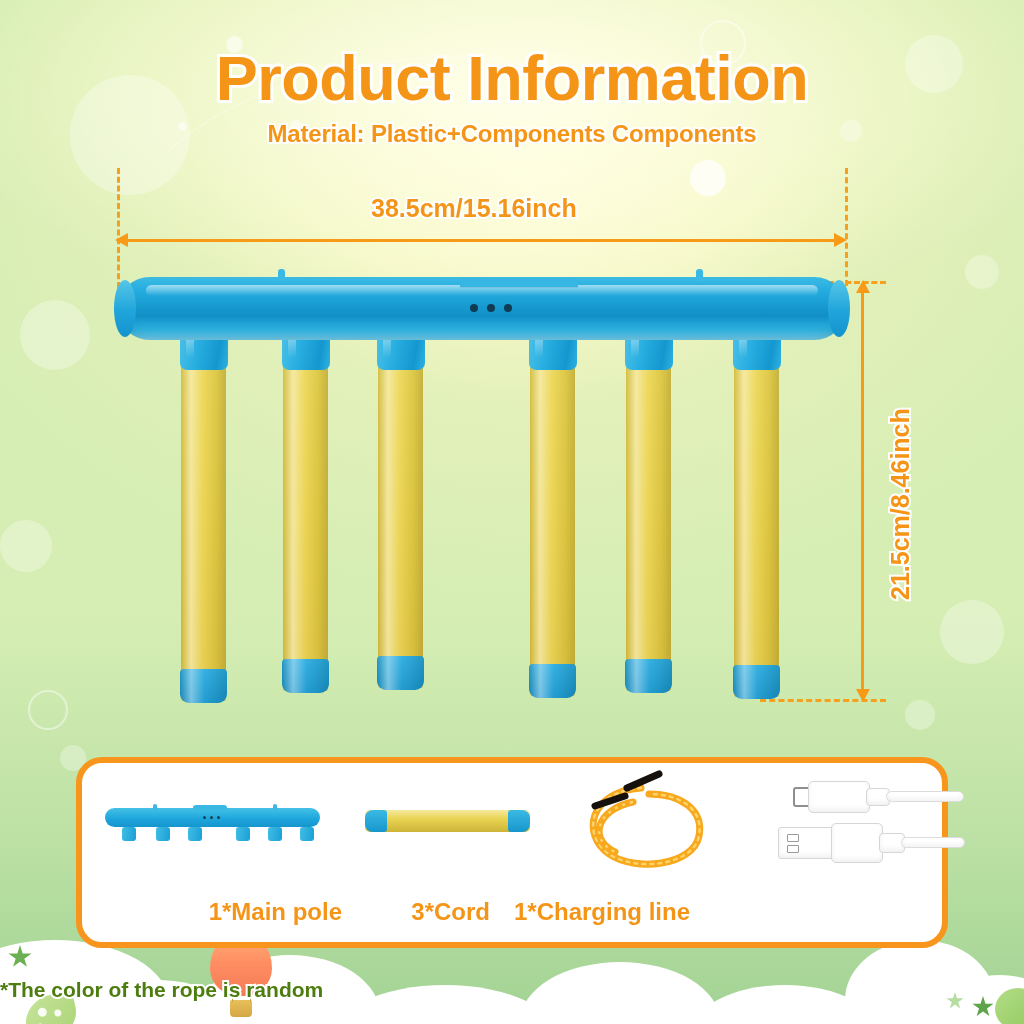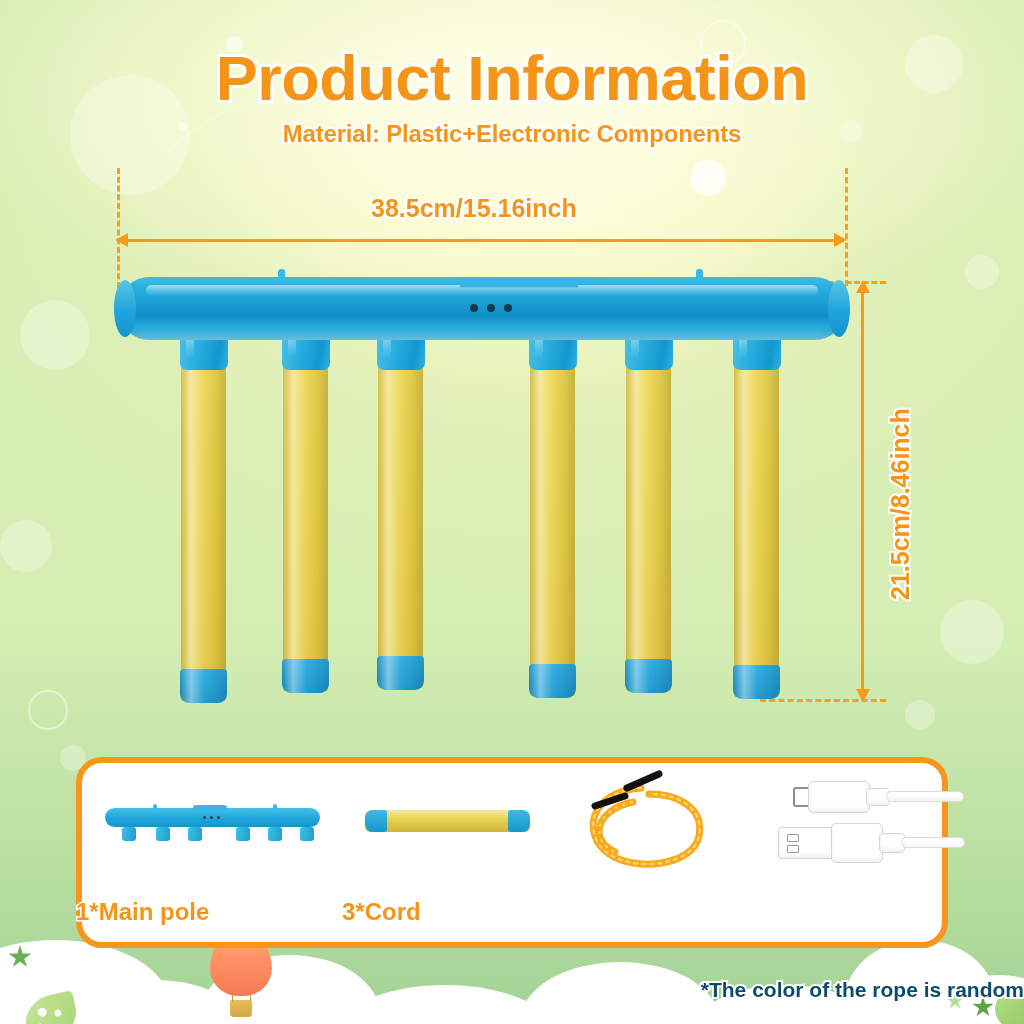--- a/index.html
+++ b/index.html
@@ -155,21 +155,21 @@
   
   .parts-box{
     position:absolute; left:76px; top:757px; width:872px; height:191px;
     background:#fff; border:6px solid #f8951d; border-radius:26px;
   }
   .parts-labels{
     position:absolute; left:76px; top:898px; width:872px;
     display:flex;
   }
   .part-label{
-    font-size:24px; font-weight:bold; color:#f59518; text-align:left;
+    font-size:24px; font-weight:bold; color:#f59518; text-align:right;
     -webkit-text-stroke:3px #fff; paint-order:stroke fill; white-space:nowrap;
   }
 
   
   .mini-pole{ position:absolute; left:105px; top:808px; width:215px; height:19px;
     background:linear-gradient(180deg,#45c0e6,#1ea7dd 55%,#1695cd);
     border-radius:10px; }
   .mini-pole .mtab{ position:absolute; top:-4px; width:4px; height:6px; background:#3ab9e4; border-radius:2px; }
   .mini-pole .mseam{ position:absolute; left:88px; top:-3px; width:34px; height:5px; background:#39b8e4; border-radius:3px 3px 0 0;}
   .mini-pole .mdot{ position:absolute; width:3px; height:3px; border-radius:50%; background:#14425a; top:8px; }
@@ -196,22 +196,22 @@
   .cable{ position:absolute; }
   .cbody{ position:absolute; height:11px; background:#fff;
     border:1px solid #dcdcdc; border-radius:6px;
     box-shadow:inset 0 -3px 4px rgba(0,0,0,.05); }
   .cplug{ position:absolute; background:#fff; border:1px solid #d6d6d6;
     box-shadow:inset 0 -3px 5px rgba(0,0,0,.06); }
   .ctip{ position:absolute; background:#fff; border:2px solid #8e8e8e; }
   .usbslot{ position:absolute; background:#fff; border:1.5px solid #9a9a9a; border-radius:1px; }
 
   .footnote{
-    position:absolute; left:0; right:0; top:978px; text-align:right;
-    font-size:21px; font-weight:bold; color:#0c4a6e;
+    position:absolute; left:0; right:0; top:978px; text-align:left;
+    font-size:21px; font-weight:bold; color:#4d7c0f;
     -webkit-text-stroke:4px #fff; paint-order:stroke fill;
   }
 </style>
 </head>
 <body>
 
 <div id="bg">
   <div class="bg-base"></div>
   <div class="bg-glow-top"></div>
   <div class="bg-greenfade"></div>
@@ -258,21 +258,21 @@
 
   <div class="balloon" style="left:210px;top:930px;">
     <div class="env"></div>
     <div class="rope" style="left:22px;"></div>
     <div class="rope" style="left:40px;"></div>
     <div class="basket"></div>
   </div>
 </div>
 
 <div class="title">Product Information</div>
-<div class="subtitle">Material: Plastic+Electronic Components</div>
+<div class="subtitle">Material: Plastic+Components Components</div>
 
 <div>
 
   <div class="dash-v" style="left:117px;top:168px;height:120px;"></div>
 
   <div class="dash-v" style="left:845px;top:168px;height:118px;"></div>
 
   <div class="dimline-h" style="left:126px;top:239px;width:712px;"></div>
   <div class="arrow left" style="left:115px;top:233px;"></div>
   <div class="arrow right" style="left:834px;top:233px;"></div>
@@ -394,15 +394,16 @@
     <div class="usbslot" style="left:787px;top:845px;width:12px;height:8px;"></div>
     <div class="cplug" style="left:831px;top:823px;width:52px;height:40px;border-radius:5px;"></div>
     <div class="cplug" style="left:879px;top:833px;width:26px;height:20px;border-radius:4px;"></div>
     <div class="cbody" style="left:901px;top:837px;width:64px;"></div>
   </div>
 </div>
 
 <div class="parts-labels">
   <div class="part-label" style="width:266px;">1*Main pole</div>
   <div class="part-label" style="width:148px;">3*Cord</div>
+  <div class="part-label" style="width:200px;">1*Charging line</div>
 </div>
 
 <div class="footnote">*The color of the rope is random</div>
 
 </body></html>

